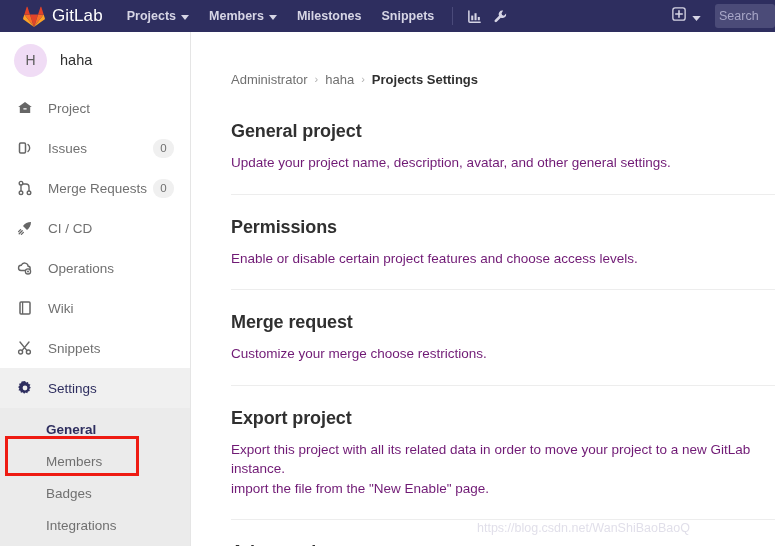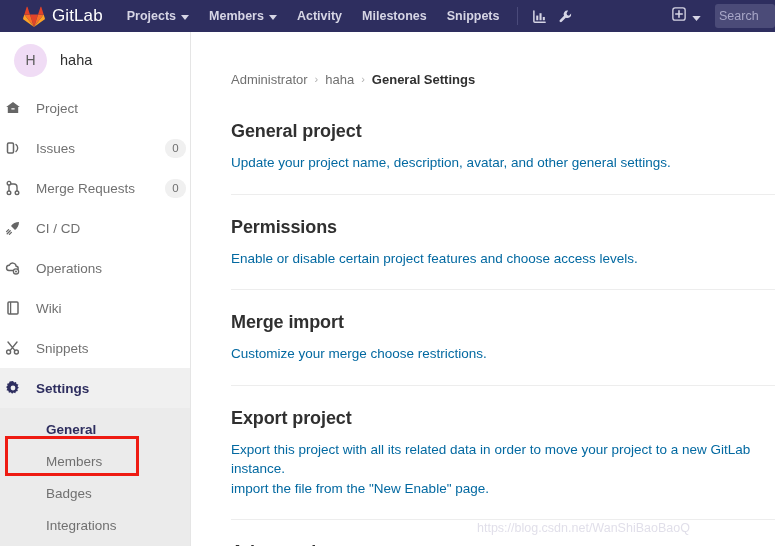--- a/index.html
+++ b/index.html
@@ -111,36 +111,36 @@
     flex: 0 0 auto;
   }
   .project-name {
     margin-left: 13px;
     font-size: 14.5px;
     color: #303030;
   }
   .nav-item {
     display: flex; align-items: center;
     height: 40px;
-    padding: 0 4px;
+    padding: 0 16px;
     cursor: pointer;
     position: relative;
   }
   .nav-item .ni-icon {
     width: 18px; height: 18px;
     flex: 0 0 18px;
     display: flex; align-items: center; justify-content: center;
   }
   .nav-item .ni-label {
     margin-left: 14px;
     font-size: 13.5px;
     color: #707070;
   }
   .nav-item.active { background: #f0f0f0; }
-  .nav-item.active .ni-label { color: #2e2e5f; font-weight: bold; }
+  .nav-item.active .ni-label { color: #2e2e5f; font-weight: normal; }
   .badge-count {
     margin-left: auto;
     background: #f0f0f0;
     color: #707070;
     border-radius: 9px;
     font-size: 11.5px;
     min-width: 21px;
     height: 19px;
     line-height: 19px;
     text-align: center;
@@ -193,21 +193,21 @@
   .settings-section + .settings-section { border-top: 1px solid #ededed; }
   .sec-title {
     font-size: 18px;
     color: #303030;
     font-weight: bold;
     margin-bottom: 11px;
     letter-spacing: -.1px;
   }
   .sec-desc {
     font-size: 13.5px;
-    color: #0369a1;
+    color: #701a75;
     line-height: 1.45;
     white-space: pre-line;
   }
 
   .watermark {
     position: absolute;
     left: 477px; top: 521px;
     font-size: 12.5px;
     color: #c8c5d8;
     opacity: .55;
@@ -247,21 +247,20 @@
       </span>
     </div>
     <div class="nav-link">
       <span>Members</span>
       <span class="caret">
         <svg width="8" height="5" viewBox="0 0 10 6">
             <path d="M0 0 L5 6 L10 0 Z" fill="#d6d5e5"></path>
           </svg>
       </span>
     </div>
-    <div class="nav-link">Activity</div>
     <div class="nav-link">Milestones</div>
     <div class="nav-link">Snippets</div>
 
     <div class="nav-divider"></div>
 
     <div class="nav-icon-btn">
       <svg width="15" height="15" viewBox="0 0 16 16">
         <path d="M2 2 v11 a1 1 0 0 0 1 1 h11" stroke="#d6d5e5" stroke-width="1.6" fill="none" stroke-linecap="round"></path>
         <rect x="4.5" y="7" width="2.2" height="5" fill="#d6d5e5"></rect>
         <rect x="8" y="4.5" width="2.2" height="7.5" fill="#d6d5e5"></rect>
@@ -395,34 +394,34 @@
 
 <div class="highlight-box"></div>
 
 <div class="main">
 
   <div class="breadcrumb">
     <span class="bc-item">Administrator</span>
     <span class="bc-sep">›</span>
     <span class="bc-item">haha</span>
     <span class="bc-sep">›</span>
-    <span class="bc-item current">General Settings</span>
+    <span class="bc-item current">Projects Settings</span>
   </div>
 
   <div class="settings-list">
     <div class="settings-section">
       <div class="sec-title">General project</div>
       <div class="sec-desc">Update your project name, description, avatar, and other general settings.</div>
     </div>
     <div class="settings-section">
       <div class="sec-title">Permissions</div>
       <div class="sec-desc">Enable or disable certain project features and choose access levels.</div>
     </div>
     <div class="settings-section">
-      <div class="sec-title">Merge import</div>
+      <div class="sec-title">Merge request</div>
       <div class="sec-desc">Customize your merge choose restrictions.</div>
     </div>
     <div class="settings-section">
       <div class="sec-title">Export project</div>
       <div class="sec-desc">Export this project with all its related data in order to move your project to a new GitLab instance.
 import the file from the "New Enable" page.</div>
     </div>
     <div class="settings-section">
       <div class="sec-title">Advanced</div>
 

